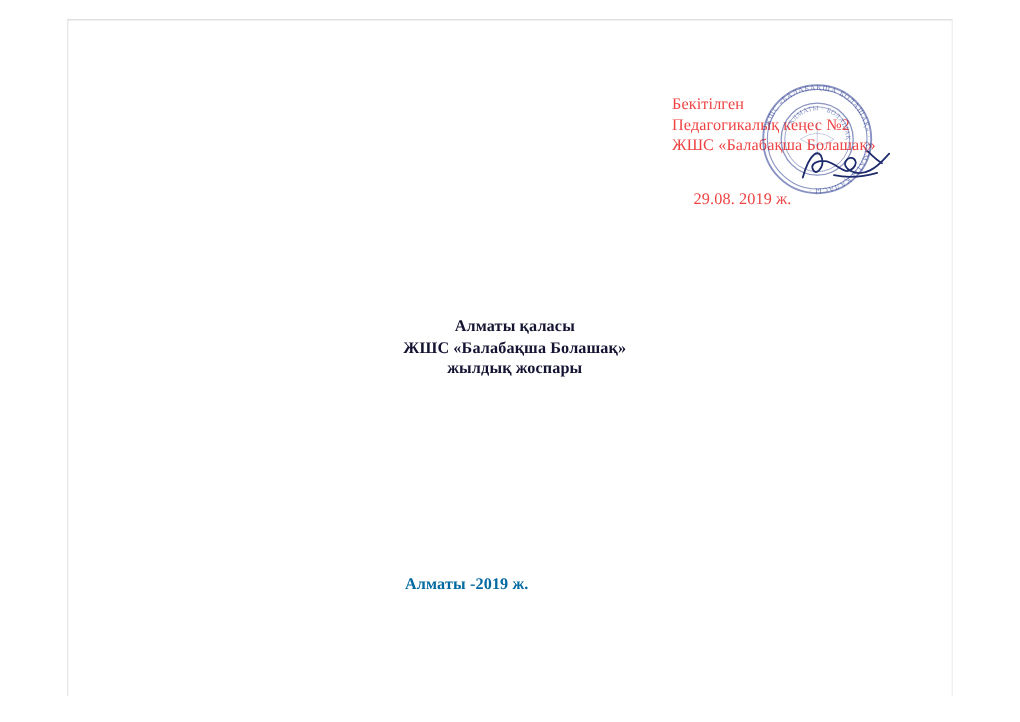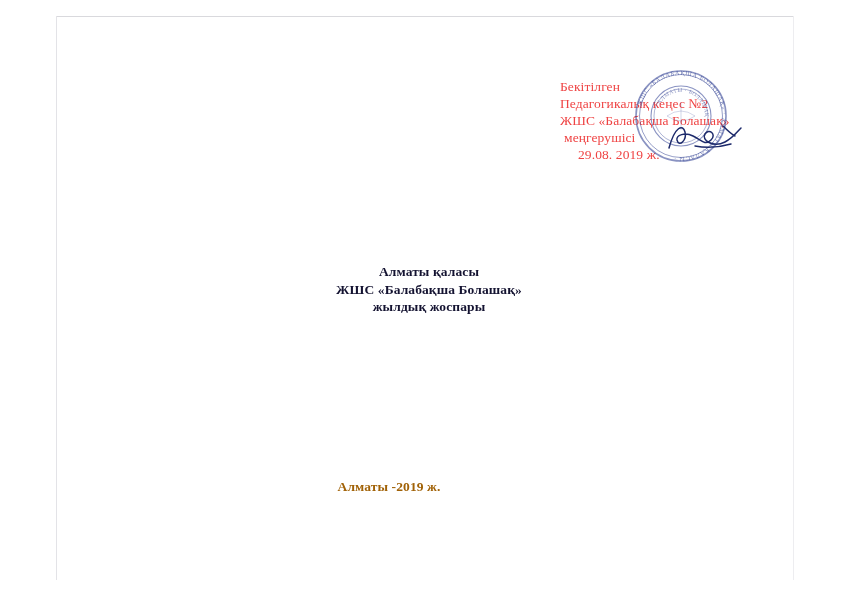--- a/index.html
+++ b/index.html
@@ -55,21 +55,21 @@
     color: #ef4444;
     font-size: 13.5px;
     line-height: 17px;
     letter-spacing: 0.1px;
   }
   .approval div {
     white-space: nowrap;
   }
   .approval .line-indent-1 { padding-left: 4px; }
   .approval .line-indent-2 { padding-left: 14px; }
-  .approval .line-indent-3 { padding-left: 18px; }
+  .approval .line-indent-3 { padding-left: 18px; margin-top: 28px; }
 
   
   .stamp {
     position: absolute;
     top: 62px;
     left: 627px;
     width: 108px;
     height: 108px;
     pointer-events: none;
   }
@@ -100,40 +100,39 @@
   }
   .title-block div { white-space: nowrap; }
 
   
   .footer-line {
     position: absolute;
     top: 479px;
     left: 0;
     width: 778px;
     text-align: center;
-    color: #a16207;
+    color: #0369a1;
     font-weight: bold;
     font-size: 13.5px;
     letter-spacing: 0.1px;
   }
 </style>
 </head>
 <body>
 
 <div class="page">
 
   <div class="page-edge-top"></div>
   <div class="page-edge-left"></div>
   <div class="page-edge-right"></div>
 
   <div class="approval">
     <div>Бекітілген</div>
     <div>Педагогикалық кеңес №2</div>
     <div>ЖШС  «Балабақша Болашақ»</div>
-    <div class="line-indent-1">меңгерушісі</div>
     <div class="line-indent-3">29.08. 2019 ж.</div>
   </div>
 
   <div class="stamp">
     <svg width="108" height="108" viewBox="0 0 108 108" xmlns="http://www.w3.org/2000/svg">
       <defs>
         <path id="stampOuterPath" d="M 54,54 m -41,0 a 41,41 0 1,1 82,0 a 41,41 0 1,1 -82,0"></path>
         <path id="stampInnerPath" d="M 54,54 m -24,0 a 24,24 0 1,1 48,0 a 24,24 0 1,1 -48,0"></path>
       </defs>
       <g fill="none" stroke="#2a3b8f" stroke-opacity="0.55">

